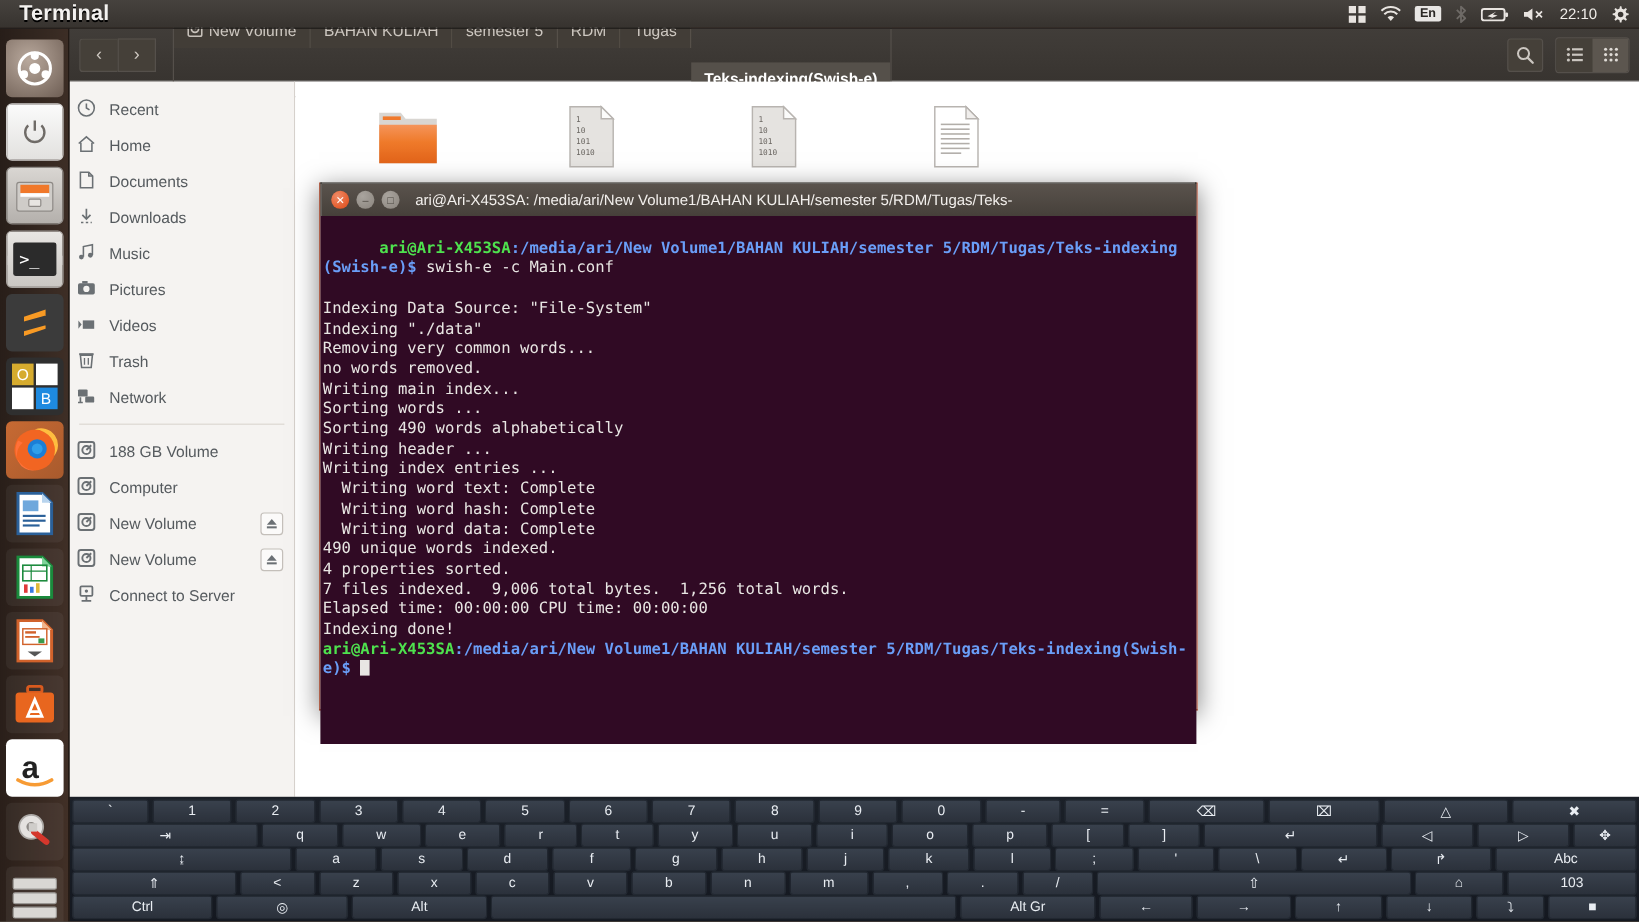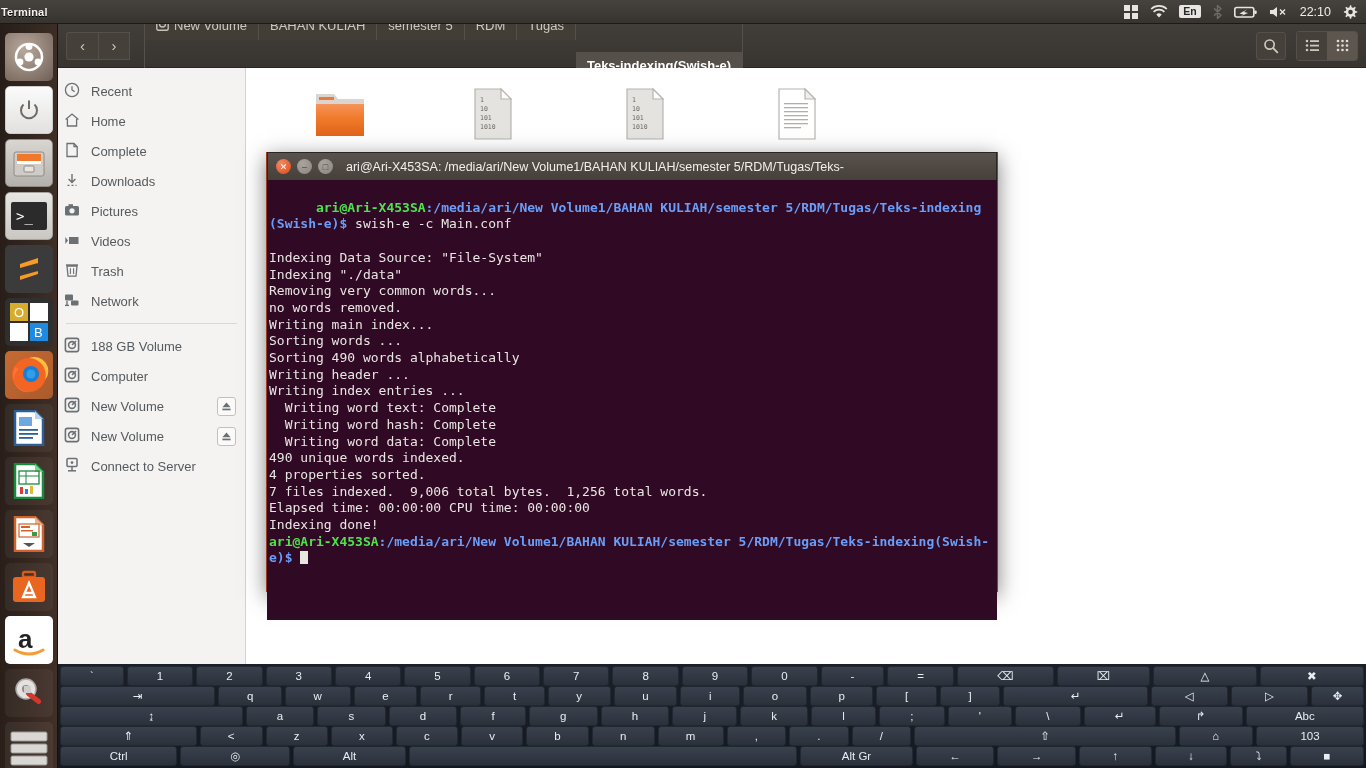--- a/index.html
+++ b/index.html
@@ -17,22 +17,22 @@
 
   
   #top-panel {
     position: absolute; left: 0; top: 0; width: 1366px; height: 24px;
     background: linear-gradient(to bottom,#46423e,#37332f);
     display: flex; align-items: center;
     border-bottom: 1px solid #1c1a18;
     z-index: 40;
   }
   #panel-title {
-    color: #f4f2f0; font-size: 11px; font-weight: bold;
-    margin-left: 1px; letter-spacing: .2px;
+    color: #f4f2f0; font-size: 18px; font-weight: bold;
+    margin-left: 16px; letter-spacing: .2px;
     text-shadow: 0 1px 0 #000;
   }
   #panel-right { margin-left: auto; display: flex; align-items: center; gap: 11px; padding-right: 8px; }
   .ind { display: flex; align-items: center; justify-content: center; height: 24px; }
   .ind svg { display:block; }
   #ind-lang {
     background: #e8e6e4; color: #2a2724; font-size: 10.5px; font-weight: bold;
     border-radius: 2px; padding: 1px 4px; line-height: 11px;
   }
   #ind-clock { color: #f0ede9; font-size: 12.5px; }
@@ -442,28 +442,36 @@
           <span><svg width="16" height="16" viewBox="0 0 16 16">
                 <path d="M1.6 7.6 L8 2 L14.4 7.6 M3.4 7 V14 H12.6 V7" fill="none" stroke="#6b7074" stroke-width="1.3"></path>
               </svg></span>
           <span class="lbl">Home</span>
         </div>
         <div class="sb-item">
           <span><svg width="16" height="16" viewBox="0 0 16 16">
                 <path d="M3 1.5 H10 L13.2 4.7 V14.5 H3 Z" fill="none" stroke="#6b7074" stroke-width="1.3"></path>
                 <path d="M10 1.5 V4.7 H13.2" fill="none" stroke="#6b7074" stroke-width="1.3"></path>
               </svg></span>
-          <span class="lbl">Complete</span>
+          <span class="lbl">Documents</span>
         </div>
         <div class="sb-item">
           <span><svg width="16" height="16" viewBox="0 0 16 16">
                 <path d="M8 2 V10 M4.6 7 L8 10.6 L11.4 7" fill="none" stroke="#6b7074" stroke-width="1.4"></path>
                 <path d="M3.5 13.4 H12.5" stroke="#6b7074" stroke-width="1.4" stroke-dasharray="2 2"></path>
               </svg></span>
           <span class="lbl">Downloads</span>
+        </div>
+        <div class="sb-item">
+          <span><svg width="16" height="16" viewBox="0 0 16 16">
+                <path d="M5.5 12 V3.5 L13 2 V10.5" fill="none" stroke="#6b7074" stroke-width="1.3"></path>
+                <circle cx="3.8" cy="12.2" r="2" fill="#6b7074"></circle>
+                <circle cx="11.3" cy="10.7" r="2" fill="#6b7074"></circle>
+              </svg></span>
+          <span class="lbl">Music</span>
         </div>
         <div class="sb-item">
           <span><svg width="16" height="16" viewBox="0 0 16 16">
                 <rect x="1" y="4" width="14" height="9.5" rx="1.5" fill="#6b7074"></rect>
                 <rect x="4.5" y="2.2" width="4.5" height="2" fill="#6b7074"></rect>
                 <circle cx="8" cy="8.8" r="2.6" fill="#f5f3f1"></circle>
               </svg></span>
           <span class="lbl">Pictures</span>
         </div>
         <div class="sb-item">

